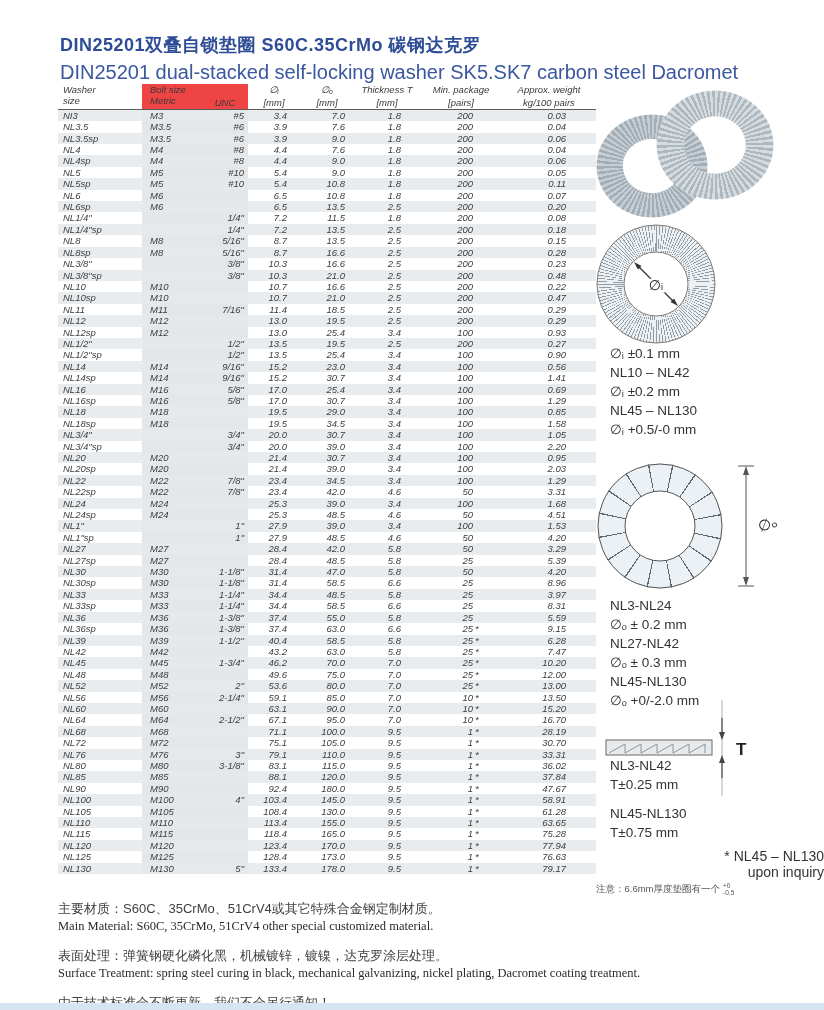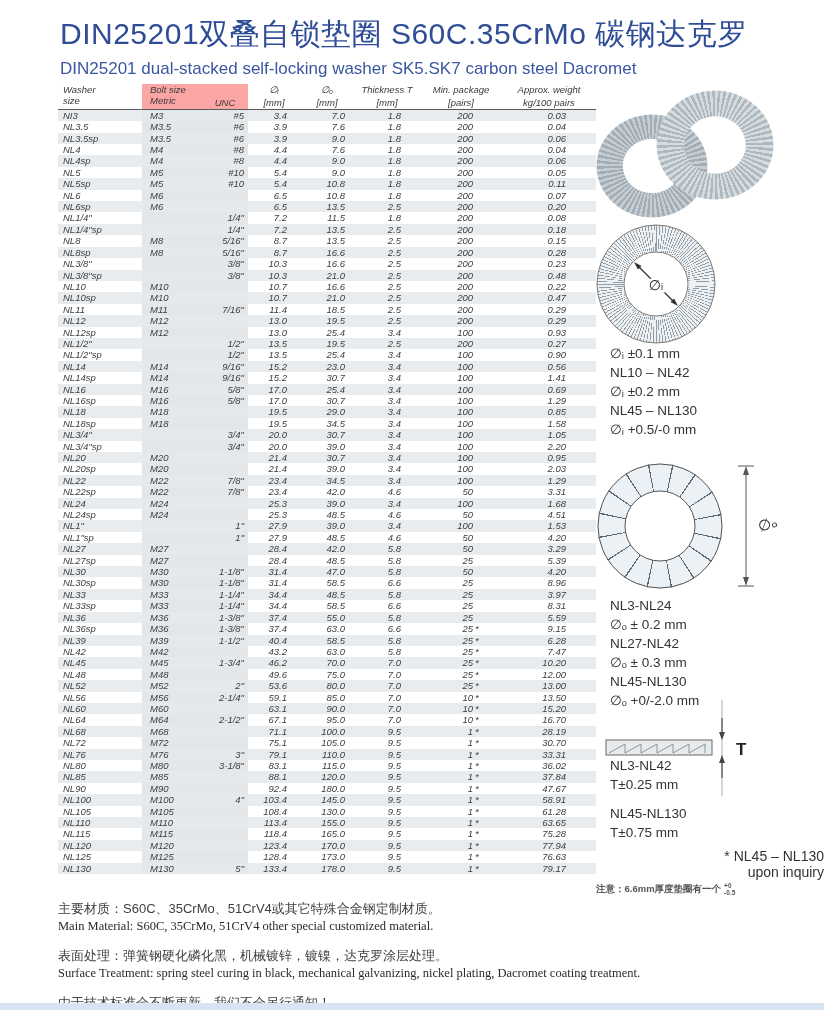--- a/index.html
+++ b/index.html
@@ -2,22 +2,22 @@
 <html><head>
 <meta charset="utf-8">
 <style>
   * { margin:0; padding:0; box-sizing:border-box; }
   html,body { background:#ffffff; }
   body { font-family:"Liberation Sans", sans-serif; color:#3c3c3c; }
   .page { position:relative; width:824px; height:1010px; background:#fff; overflow:hidden; }
 
   
   .hdr { position:absolute; left:60px; top:14px; width:560px; }
-  .title { font-size:30px; font-weight:normal; color:#2e4d96; letter-spacing:0.5px; white-space:nowrap; }
-  .subtitle { font-size:17px; color:#3a57a0; margin-top:4px; white-space:nowrap; }
+  .title { font-size:18px; font-weight:bold; color:#2e4d96; letter-spacing:0.5px; white-space:nowrap;margin-top:19px; }
+  .subtitle { font-size:20px; color:#3a57a0; margin-top:4px; white-space:nowrap; }
 
   
   .tbl-wrap { position:absolute; left:58px; top:84px; width:540px;font-style:italic; }
   table.spec { border-collapse:collapse; width:538px; table-layout:fixed; }
   table.spec th, table.spec td { font-size:9.5px; line-height:11.4px; height:11.4px; padding:0; font-weight:normal; white-space:nowrap; overflow:hidden; }
   thead th { color:#3a3a3a; vertical-align:bottom; }
   thead tr.h2 th { border-bottom:1.6px solid #5a5a5a; padding-bottom:2px; }
   col.w-size  { width:84px; }
   col.w-metric{ width:60px; }
   col.w-unc   { width:46px; }
@@ -33,21 +33,21 @@
   .c-oi    { text-align:right; padding-right:13px !important; }
   .c-oo    { text-align:right; padding-right:9px !important; }
   .c-t     { text-align:right; padding-right:19px !important; }
   .c-pkg   { text-align:right; padding-right:18px !important; position:relative; }
   .c-wt    { text-align:right; padding-right:30px !important; }
   .pkg-num { display:inline-block; }
   .pkg-star{ display:inline-block; width:11px; text-align:left; padding-left:2px; color:#444; }
 
   thead .h-center { text-align:center; padding:0 !important; }
   thead .c-size, thead .c-metric { font-weight:normal; }
-  .band { background:#fca5a5; }
+  .band { background:#ef4444; }
   tbody tr:nth-child(odd) td { background:#e9ecee; }
   tbody tr:nth-child(odd) td.band-cell, tbody tr:nth-child(even) td.band-cell { background:#e4e7ea; }
   tbody tr:nth-child(odd) td.band-cell { background:#e6e9ec; }
 
   
   .rp { position:absolute; left:596px; top:88px; width:228px; height:820px; }
   .rp .blk { position:absolute; left:0; width:228px; }
   .tol-line { font-size:13.5px; color:#333; line-height:19px; padding-left:14px; white-space:nowrap; }
 
   .photo { position:relative; width:190px; height:138px; left:8px; }
@@ -882,21 +882,21 @@
     <div class="blk" style="top:716px;">
       <div class="tol-line">NL45-NL130</div>
       <div class="tol-line">T±0.75 mm</div>
     </div>
 
     <div class="blk" style="top:760px;text-align:right;">
       <div class="inq1">* NL45 – NL130</div>
       <div class="inq2">upon inquiry</div>
     </div>
 
-    <div class="blk note" style="top:794px;font-weight:bold;">
+    <div class="blk note" style="top:794px;">
       <span>注意：6.6mm厚度垫圈有一个</span>
       <span class="stk">
         <span>+0</span>
         <span>-0.5</span>
       </span>
     </div>
   </div>
 
   <div class="foot">
     <div class="zh">主要材质：S60C、35CrMo、51CrV4或其它特殊合金钢定制材质。</div>

